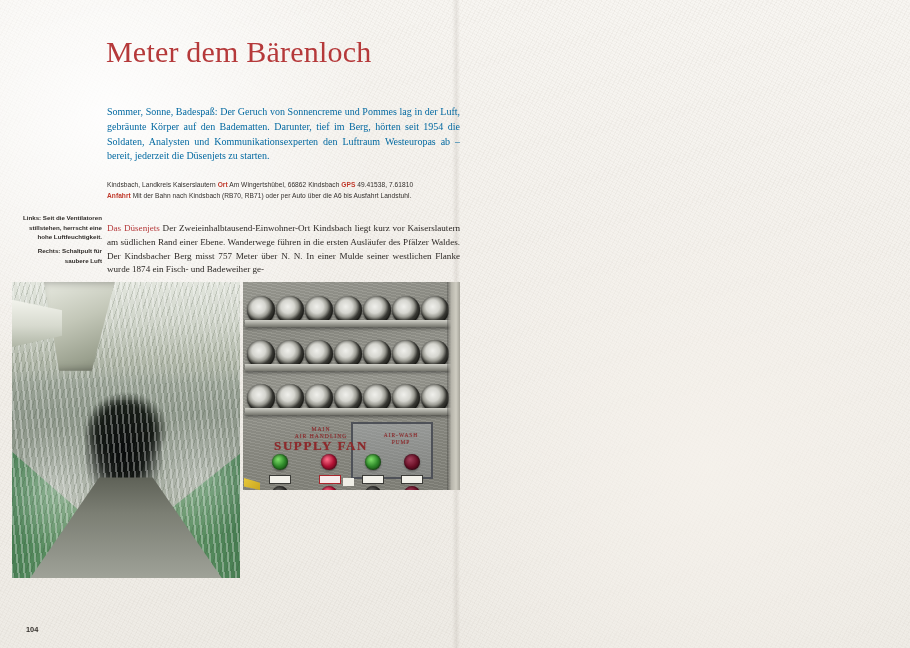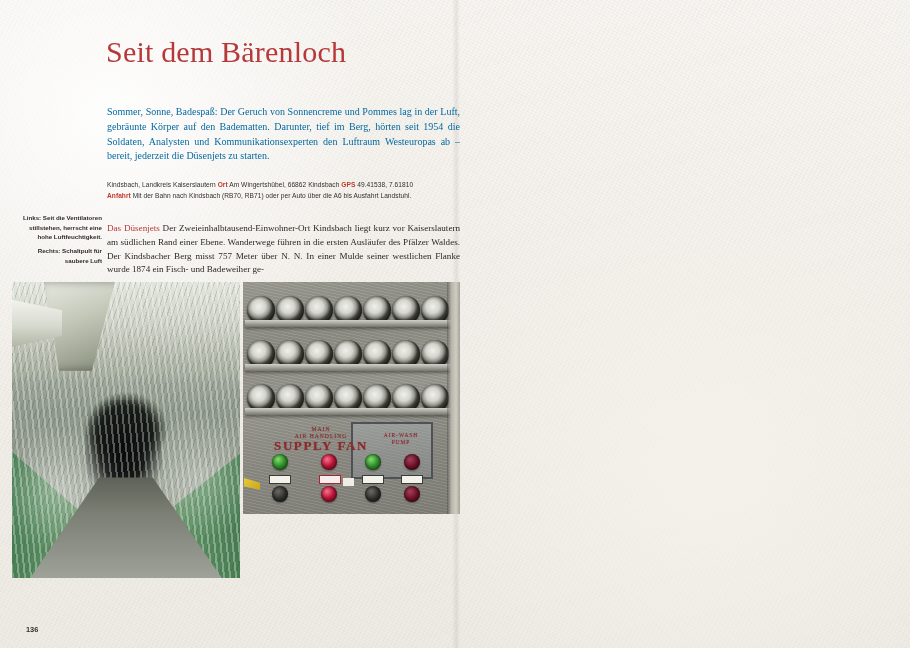--- a/index.html
+++ b/index.html
@@ -197,21 +197,21 @@
     position: absolute; left: 8%; bottom: 0; width: 84%; height: 34%;
     background: linear-gradient(180deg, #5e6157 0%, #7b7e73 35%, #8e9187 70%, #9fa298 100%);
     clip-path: polygon(36% 0%, 64% 0%, 100% 100%, 0% 100%);
   }
   .pt-dark {
     position: absolute; left: 32%; top: 40%; width: 34%; height: 34%;
     background: radial-gradient(ellipse 55% 55% at 50% 50%, #07090a 0%, #111512 55%, rgba(17,21,18,0) 100%);
   }
 
   
-  .photo-panel { left: 243px; top: 282px; width: 217px; height: 232px; }
+  .photo-panel { left: 243px; top: 282px; width: 217px; height: 208px; }
   .pp-base {
     position: absolute; inset: 0;
     background:
       linear-gradient(170deg, #9a9a92 0%, #8d8d85 25%, #989890 48%, #8a8a82 70%, #7f7f77 100%);
   }
   .pp-noise {
     position: absolute; inset: 0;
     background:
       repeating-linear-gradient(12deg, rgba(255,255,255,0.07) 0px, rgba(255,255,255,0.07) 1px, rgba(0,0,0,0.04) 1px, rgba(0,0,0,0.04) 3px);
   }
@@ -294,21 +294,21 @@
 </head>
 <body>
 
 <div class="spread">
   <div class="paper-texture"></div>
   <div class="gutter"></div>
 
   <div class="page page-left">
 
 
-    <h1 class="chapter-title" style="margin:0;font-weight:normal;">Seit dem Bärenloch</h1>
+    <h1 class="chapter-title" style="margin:0;font-weight:normal;">Meter dem Bärenloch</h1>
 
 
     <div class="lead">Sommer, Sonne, Badespaß: Der Geruch von Sonnencreme und Pommes lag in der Luft, gebräunte Körper auf den Badematten. Darunter, tief im Berg, hörten seit 1954 die Soldaten, Analysten und Kommunikationsexperten den Luftraum Westeuropas ab – bereit, jederzeit die Düsenjets zu starten.</div>
 
     <div class="infoline">
       <span>Kindsbach, Landkreis Kaiserslautern</span>
       <b>Ort</b>
       <span>Am Wingertshübel, 66862 Kindsbach</span>
       <b>GPS</b>
       <span>49.41538, 7.61810</span><br>
@@ -396,21 +396,21 @@
 
       <div class="pp-yellow"></div>
       <div class="pp-sticker"></div>
 
       <div class="pp-stencil pp-reset1">RESET</div>
       <div class="pp-stencil pp-reset2">RESET</div>
 
       <div class="pp-edge"></div>
     </div>
 
-    <div class="folio folio-left">136</div>
+    <div class="folio folio-left">104</div>
   </div>
 
   <div class="page page-right">
 
     
     
 
     
 
     

